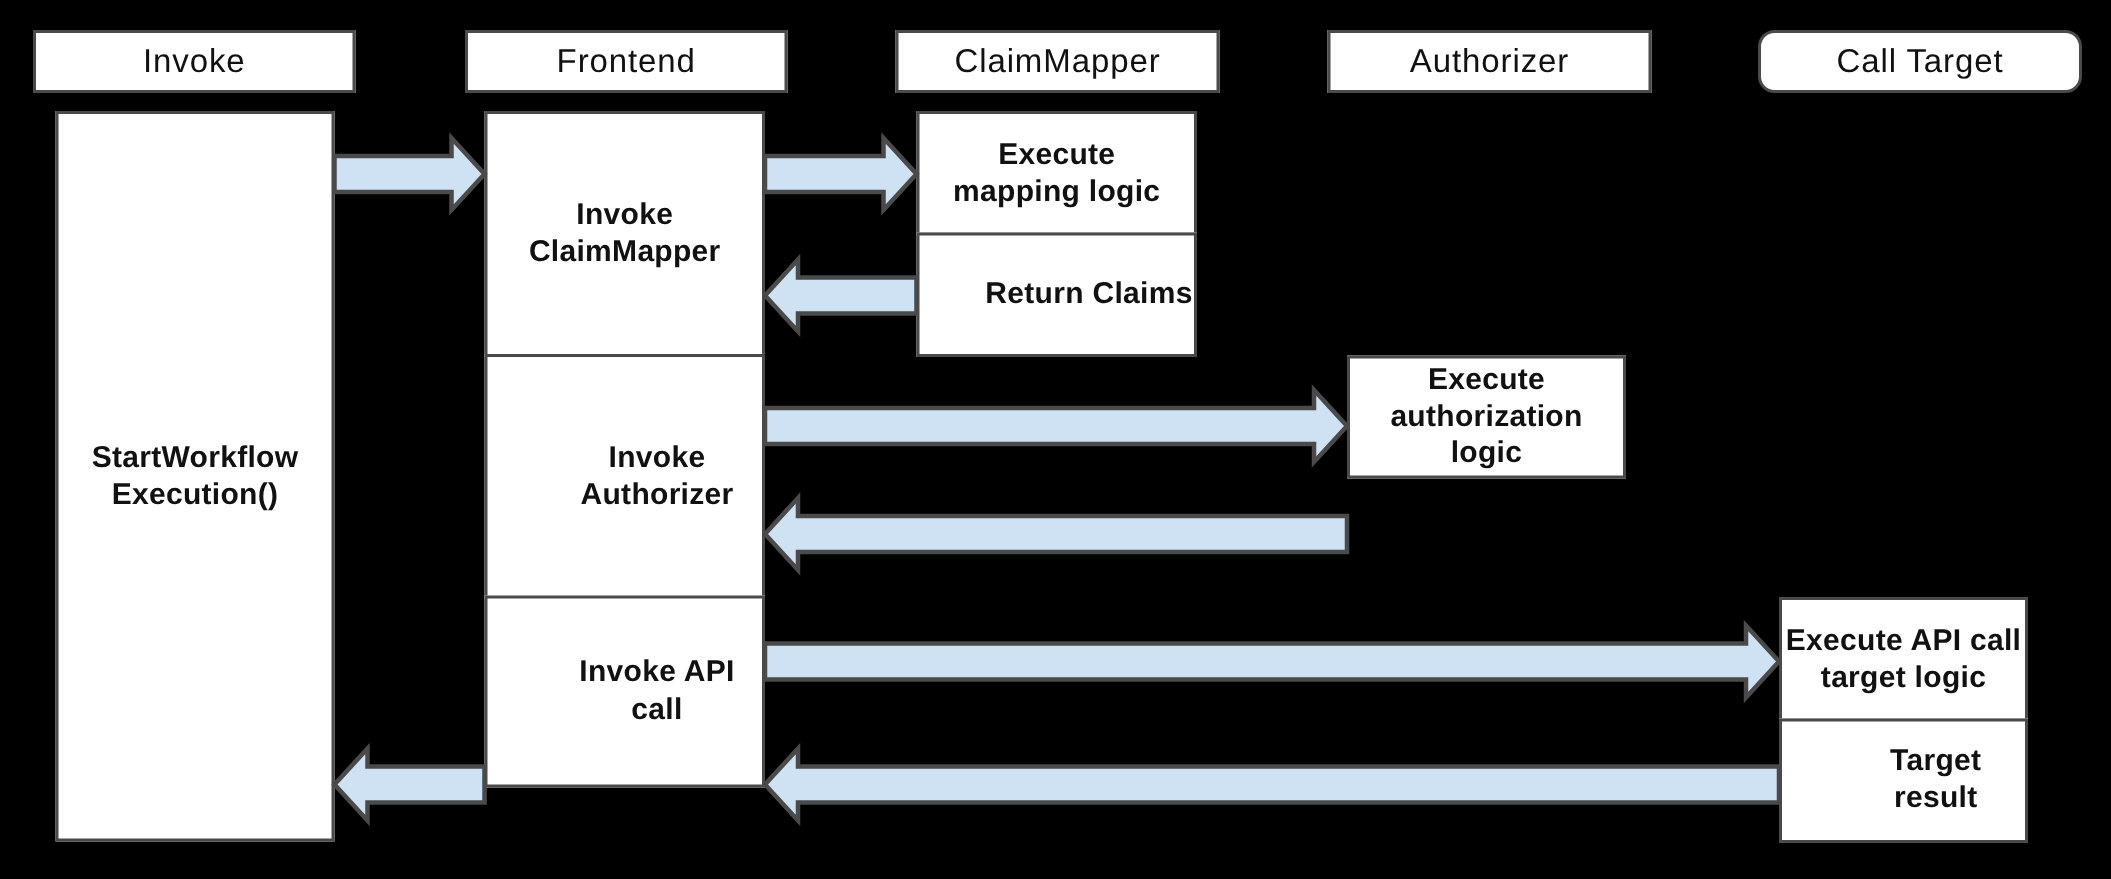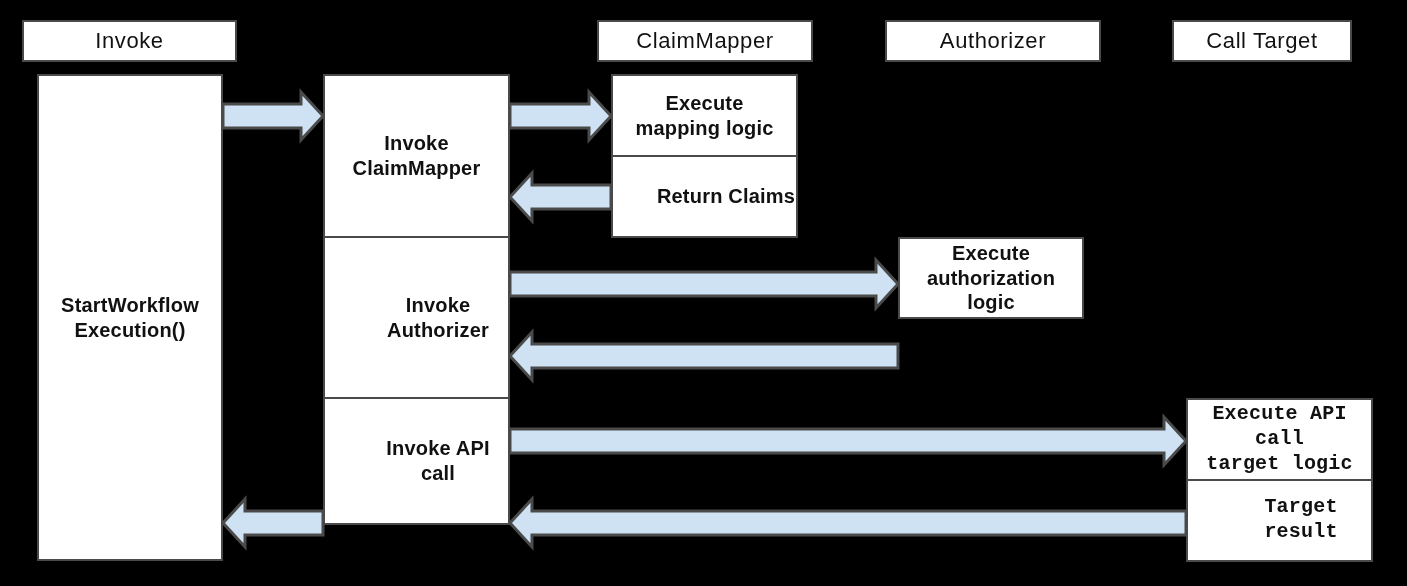--- a/index.html
+++ b/index.html
@@ -34,27 +34,30 @@
   }
 </style>
 </head>
 <body>
 
 <div id="canvas">
 
   <div class="hdr" style="left:22px;width:215px;">
       <span>Invoke</span>
     </div>
+  <div class="hdr" style="left:310px;width:215px;">
+      <span>Frontend</span>
+    </div>
   <div class="hdr" style="left:597px;width:216px;">
       <span>ClaimMapper</span>
     </div>
   <div class="hdr" style="left:885px;width:216px;">
       <span>Authorizer</span>
     </div>
-  <div class="hdr" style="left:1172px;width:180px;">
+  <div class="hdr" style="left:1172px;width:216px;border-radius:11px;">
       <span>Call Target</span>
     </div>
 
   <div class="stack" style="left:37px;top:74px;width:186px;">
     <div class="step" style="height:487px;">StartWorkflow
 Execution()</div>
   </div>
 
   <div class="stack" style="left:323px;top:74px;width:187px;">
     <div class="step" style="height:164px;">Invoke
@@ -69,21 +72,21 @@
 mapping logic</div>
     <div class="step" style="height:83px;">Return Claims</div>
   </div>
 
   <div class="stack" style="left:898px;top:237px;width:186px;">
     <div class="step" style="height:82px;">Execute
 authorization
 logic</div>
   </div>
 
-  <div class="stack" style="left:1186px;top:398px;width:187px;font-family:Liberation Mono, monospace;">
+  <div class="stack" style="left:1186px;top:398px;width:166px;">
     <div class="step" style="height:83px;">Execute API call
 target logic</div>
     <div class="step" style="height:83px;">Target result</div>
   </div>
 
 <svg class="arrow-svg" width="108" height="56" style="left: 219px; top: 88px;">
       <polygon points="4,16 82,16 82,4 104,28 82,52 82,40 4,40"></polygon>
     </svg>
     <svg class="arrow-svg" width="109" height="56" style="left: 506px; top: 88px;">
       <polygon points="4,16 83,16 83,4 105,28 83,52 83,40 4,40"></polygon>

